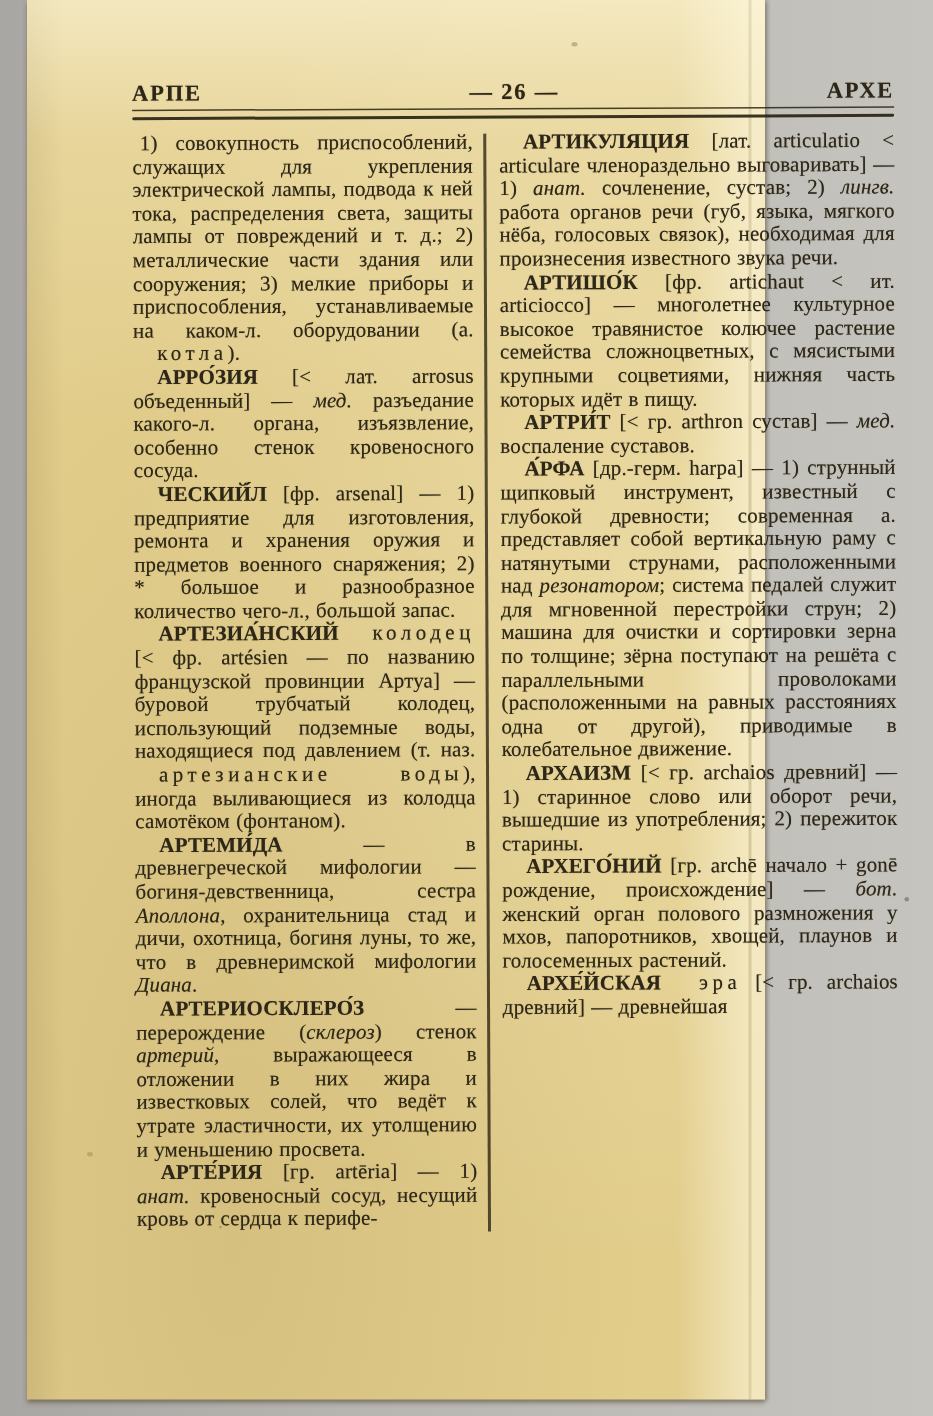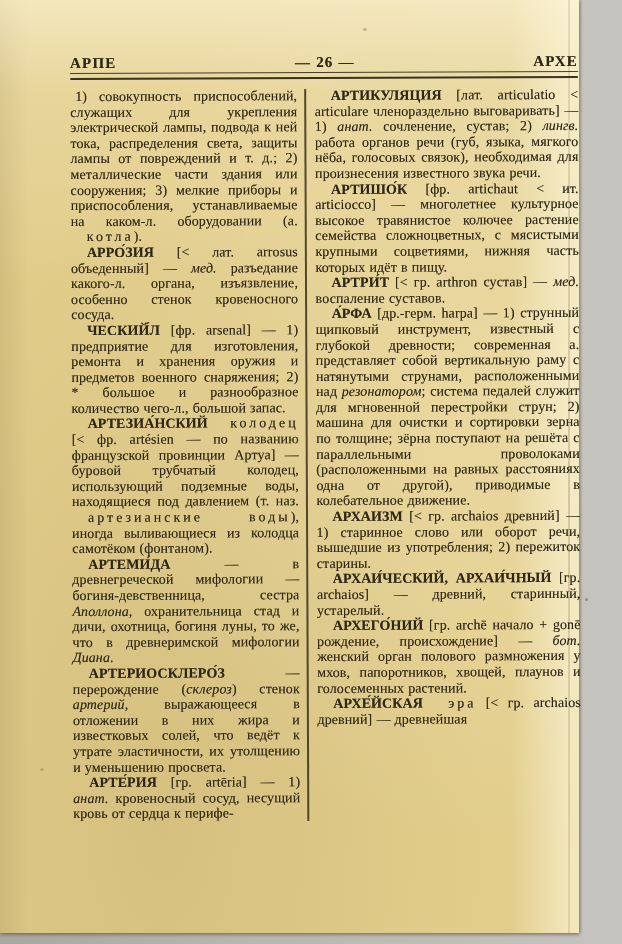--- a/index.html
+++ b/index.html
@@ -3,21 +3,21 @@
 <meta charset="utf-8">
 <style>
   html,body{margin:0;padding:0;}
   body{background:#9d9b97;}
   .page{
     position:relative;width:622px;height:944px;overflow:hidden;
     background:linear-gradient(90deg,#a9a7a3 0%,#b8b6b1 40%,#c6c4bf 100%);
     font-family:"Liberation Serif", "DejaVu Serif", serif;
   }
   .paper{
-    position:absolute;left:0;top:0;width:579px;height:933px;
+    position:absolute;left:18px;top:0;width:492px;height:933px;
     background-color:#e2cd8b;
     background-image:
       linear-gradient(180deg, rgba(255,249,224,0.60) 0%, rgba(255,249,224,0.18) 10%, rgba(255,249,224,0) 30%),
       linear-gradient(90deg, rgba(110,92,45,0.14) 0%, rgba(0,0,0,0) 5%, rgba(0,0,0,0) 88%, rgba(255,250,228,0.55) 98%),
       radial-gradient(ellipse at 28% 88%, rgba(125,105,55,0.13), rgba(0,0,0,0) 55%),
       radial-gradient(ellipse at 85% 40%, rgba(255,250,225,0.25), rgba(0,0,0,0) 60%);
     box-shadow:0 2px 3px rgba(70,60,40,0.45), 2px 0 2px rgba(70,60,40,0.25);
   }
   .crease{position:absolute;top:0;right:9px;width:2px;height:100%;
     background:linear-gradient(180deg, rgba(140,115,60,0.18), rgba(140,115,60,0.30) 50%, rgba(140,115,60,0.18));}
@@ -71,21 +71,20 @@
             <p class="para entry"><span class="seg-b">АРТЕРИОСКЛЕРО́З</span><span class="seg-n"> — перерождение (</span><span class="seg-i">склероз</span><span class="seg-n">) стенок </span><span class="seg-i">артерий</span><span class="seg-n">, выражающееся в отложении в них жира и известковых солей, что ведёт к утрате эластичности, их утолщению и уменьшению просвета.</span></p>
             <p class="para entry"><span class="seg-b">АРТЕ́РИЯ</span><span class="seg-n"> [гр. artēria] — 1) </span><span class="seg-i">анат.</span><span class="seg-n"> кровеносный сосуд, несущий кровь от сердца к перифе-</span></p>
           </div>
         <div class="col-divider"></div>
         <div class="col-right">
             <p class="para entry"><span class="seg-b">АРТИКУЛЯЦИЯ</span><span class="seg-n"> [лат. articulatio &lt; articulare членораздельно выговаривать] — 1) </span><span class="seg-i">анат.</span><span class="seg-n"> сочленение, сустав; 2) </span><span class="seg-i">лингв.</span><span class="seg-n"> работа органов речи (губ, языка, мягкого нёба, голосовых связок), необходимая для произнесения известного звука речи.</span></p>
             <p class="para entry"><span class="seg-b">АРТИШО́К</span><span class="seg-n"> [фр. artichaut &lt; ит. articiocco] — многолетнее культурное высокое травянистое колючее растение семейства сложноцветных, с мясистыми крупными соцветиями, нижняя часть которых идёт в пищу.</span></p>
             <p class="para entry"><span class="seg-b">АРТРИ́Т</span><span class="seg-n"> [&lt; гр. arthron сустав] — </span><span class="seg-i">мед.</span><span class="seg-n"> воспаление суставов.</span></p>
             <p class="para entry"><span class="seg-b">А́РФА</span><span class="seg-n"> [др.-герм. harpa] — 1) струнный щипковый инструмент, известный с глубокой древности; современная а. представляет собой вертикальную раму с натянутыми струнами, расположенными над </span><span class="seg-i">резонатором</span><span class="seg-n">; система педалей служит для мгновенной перестройки струн; 2) машина для очистки и сортировки зерна по толщине; зёрна поступают на решёта с параллельными проволоками (расположенными на равных расстояниях одна от другой), приводимые в колебательное движение.</span></p>
             <p class="para entry"><span class="seg-b">АРХАИЗМ</span><span class="seg-n"> [&lt; гр. archaios древний] — 1) старинное слово или оборот речи, вышедшие из употребления; 2) пережиток старины.</span></p>
-            <p class="para entry"><span class="seg-b">АРХАИ́ЧЕСКИЙ, АРХАИ́ЧНЫЙ</span><span class="seg-n"> [гр. archaios] — древний, старинный, устарелый.</span></p>
             <p class="para entry"><span class="seg-b">АРХЕГО́НИЙ</span><span class="seg-n"> [гр. archē начало + gonē рождение, происхождение] — </span><span class="seg-i">бот.</span><span class="seg-n"> женский орган полового размножения у мхов, папоротников, хвощей, плаунов и голосеменных растений.</span></p>
             <p class="para entry"><span class="seg-b">АРХЕ́ЙСКАЯ</span><span class="seg-n"> </span><span class="seg-sp">эра</span><span class="seg-n"> [&lt; гр. archaios древний] — древнейшая</span></p>
           </div>
       </div>
     </div>
     <div class="speck" style="left:363px;top:28px;width:4px;height:3px;opacity:.5;"></div>
     <div class="speck" style="left:585px;top:598px;width:3px;height:3px;opacity:.7;"></div>
     <div class="speck" style="left:40px;top:768px;width:4px;height:3px;opacity:.35;"></div>
     <div class="speck" style="left:128px;top:817px;width:2px;height:2px;opacity:.4;"></div>
   </div>

